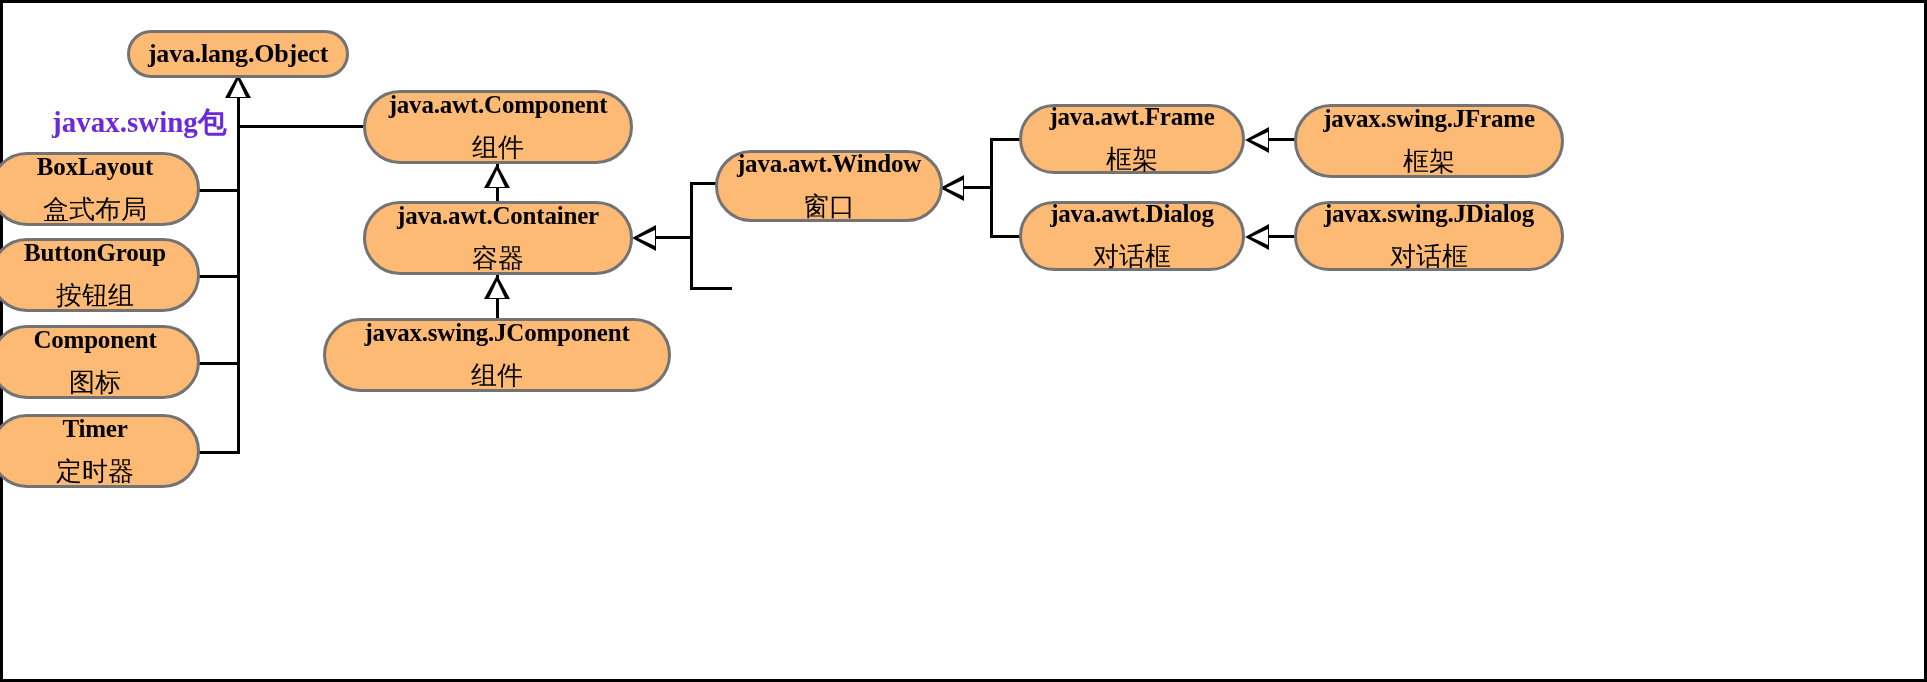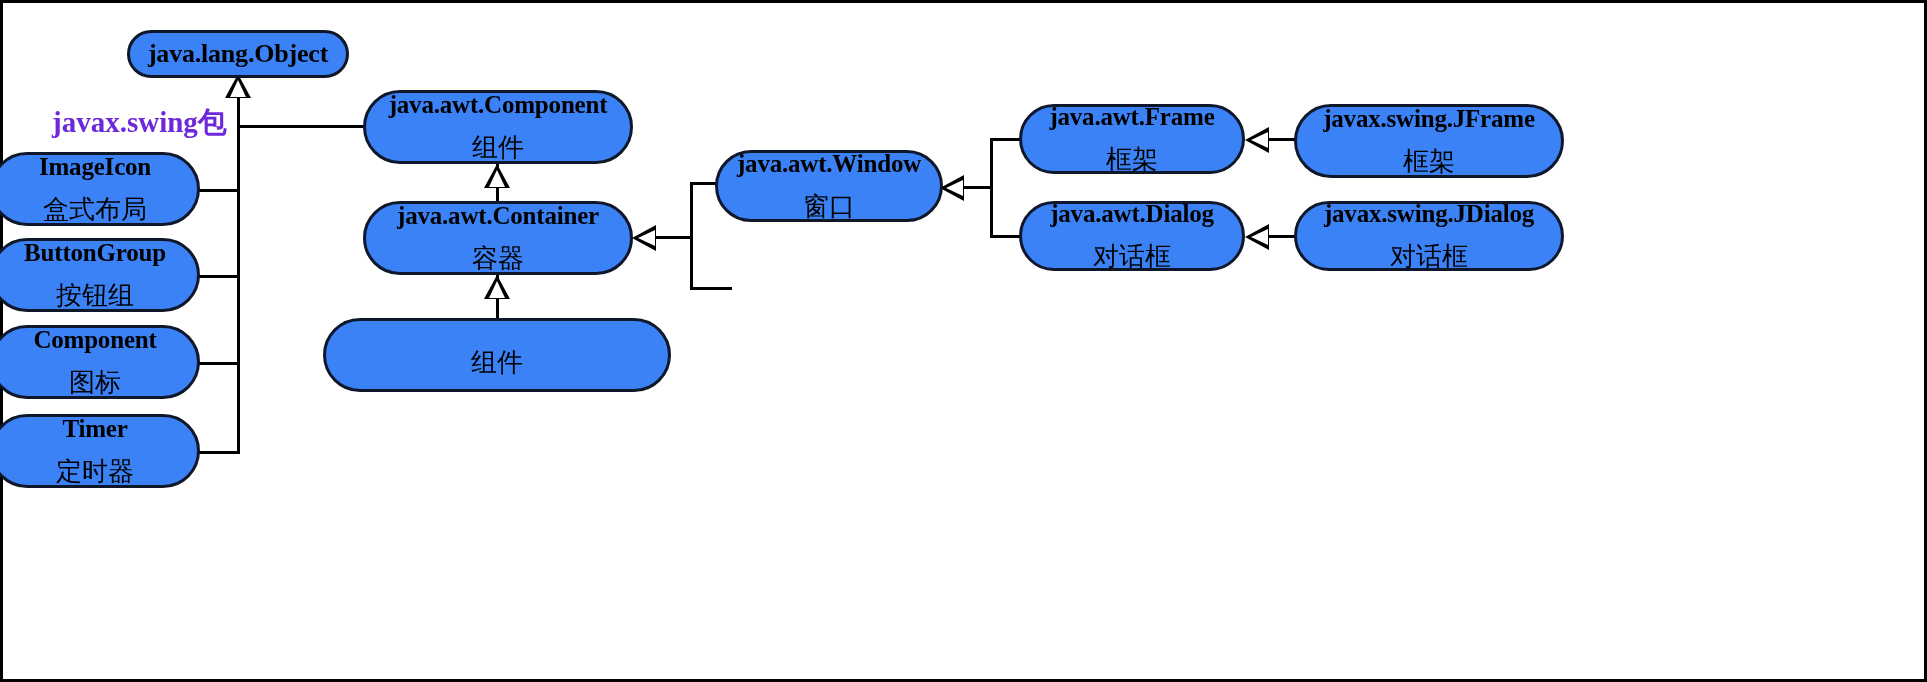--- a/index.html
+++ b/index.html
@@ -26,23 +26,23 @@
     height: 682px;
     border: 3px solid #000000;
     box-sizing: border-box;
     pointer-events: none;
   }
 
   
   .node {
     position: absolute;
     box-sizing: border-box;
-    border: 3px solid #0f172a;
+    border: 3px solid #737373;
     border-radius: 44px;
-    background: #3b82f6;
+    background: #fdba74;
     display: flex;
     flex-direction: column;
     align-items: center;
     justify-content: center;
     text-align: left;
     line-height: 1.08;
     z-index: 5;
   }
   .node .cls {
     font-weight: bold;
@@ -166,21 +166,21 @@
   <div class="ln h" style="left:1268px; top:235px; width:33px;"></div>
   <div class="tri tri-left" style="left:1245px; top:224px;"></div>
 
   <div class="pkg-label" style="left:52px; top:103px;">javax.swing包</div>
 
   <div class="node single" style="left:127px; top:30px; width:222px; height:48px;">
     <span class="cls">java.lang.Object</span>
   </div>
 
   <div class="node" style="left:-10px; top:152px; width:210px; height:74px;">
-    <span class="cls">ImageIcon</span>
+    <span class="cls">BoxLayout</span>
     <span class="cn">盒式布局</span>
   </div>
 
   <div class="node" style="left:-10px; top:238px; width:210px; height:74px;">
     <span class="cls">ButtonGroup</span>
     <span class="cn">按钮组</span>
   </div>
 
   <div class="node" style="left:-10px; top:325px; width:210px; height:74px;">
     <span class="cls">Component</span>
@@ -196,20 +196,21 @@
     <span class="cls">java.awt.Component</span>
     <span class="cn">组件</span>
   </div>
 
   <div class="node" style="left:363px; top:201px; width:270px; height:74px;">
     <span class="cls">java.awt.Container</span>
     <span class="cn">容器</span>
   </div>
 
   <div class="node" style="left:323px; top:318px; width:348px; height:74px;">
+    <span class="cls">javax.swing.JComponent</span>
     <span class="cn">组件</span>
   </div>
 
   <div class="node" style="left:715px; top:150px; width:228px; height:72px;">
     <span class="cls">java.awt.Window</span>
     <span class="cn">窗口</span>
   </div>
 
 
   <div class="node" style="left:1019px; top:104px; width:226px; height:70px;">

